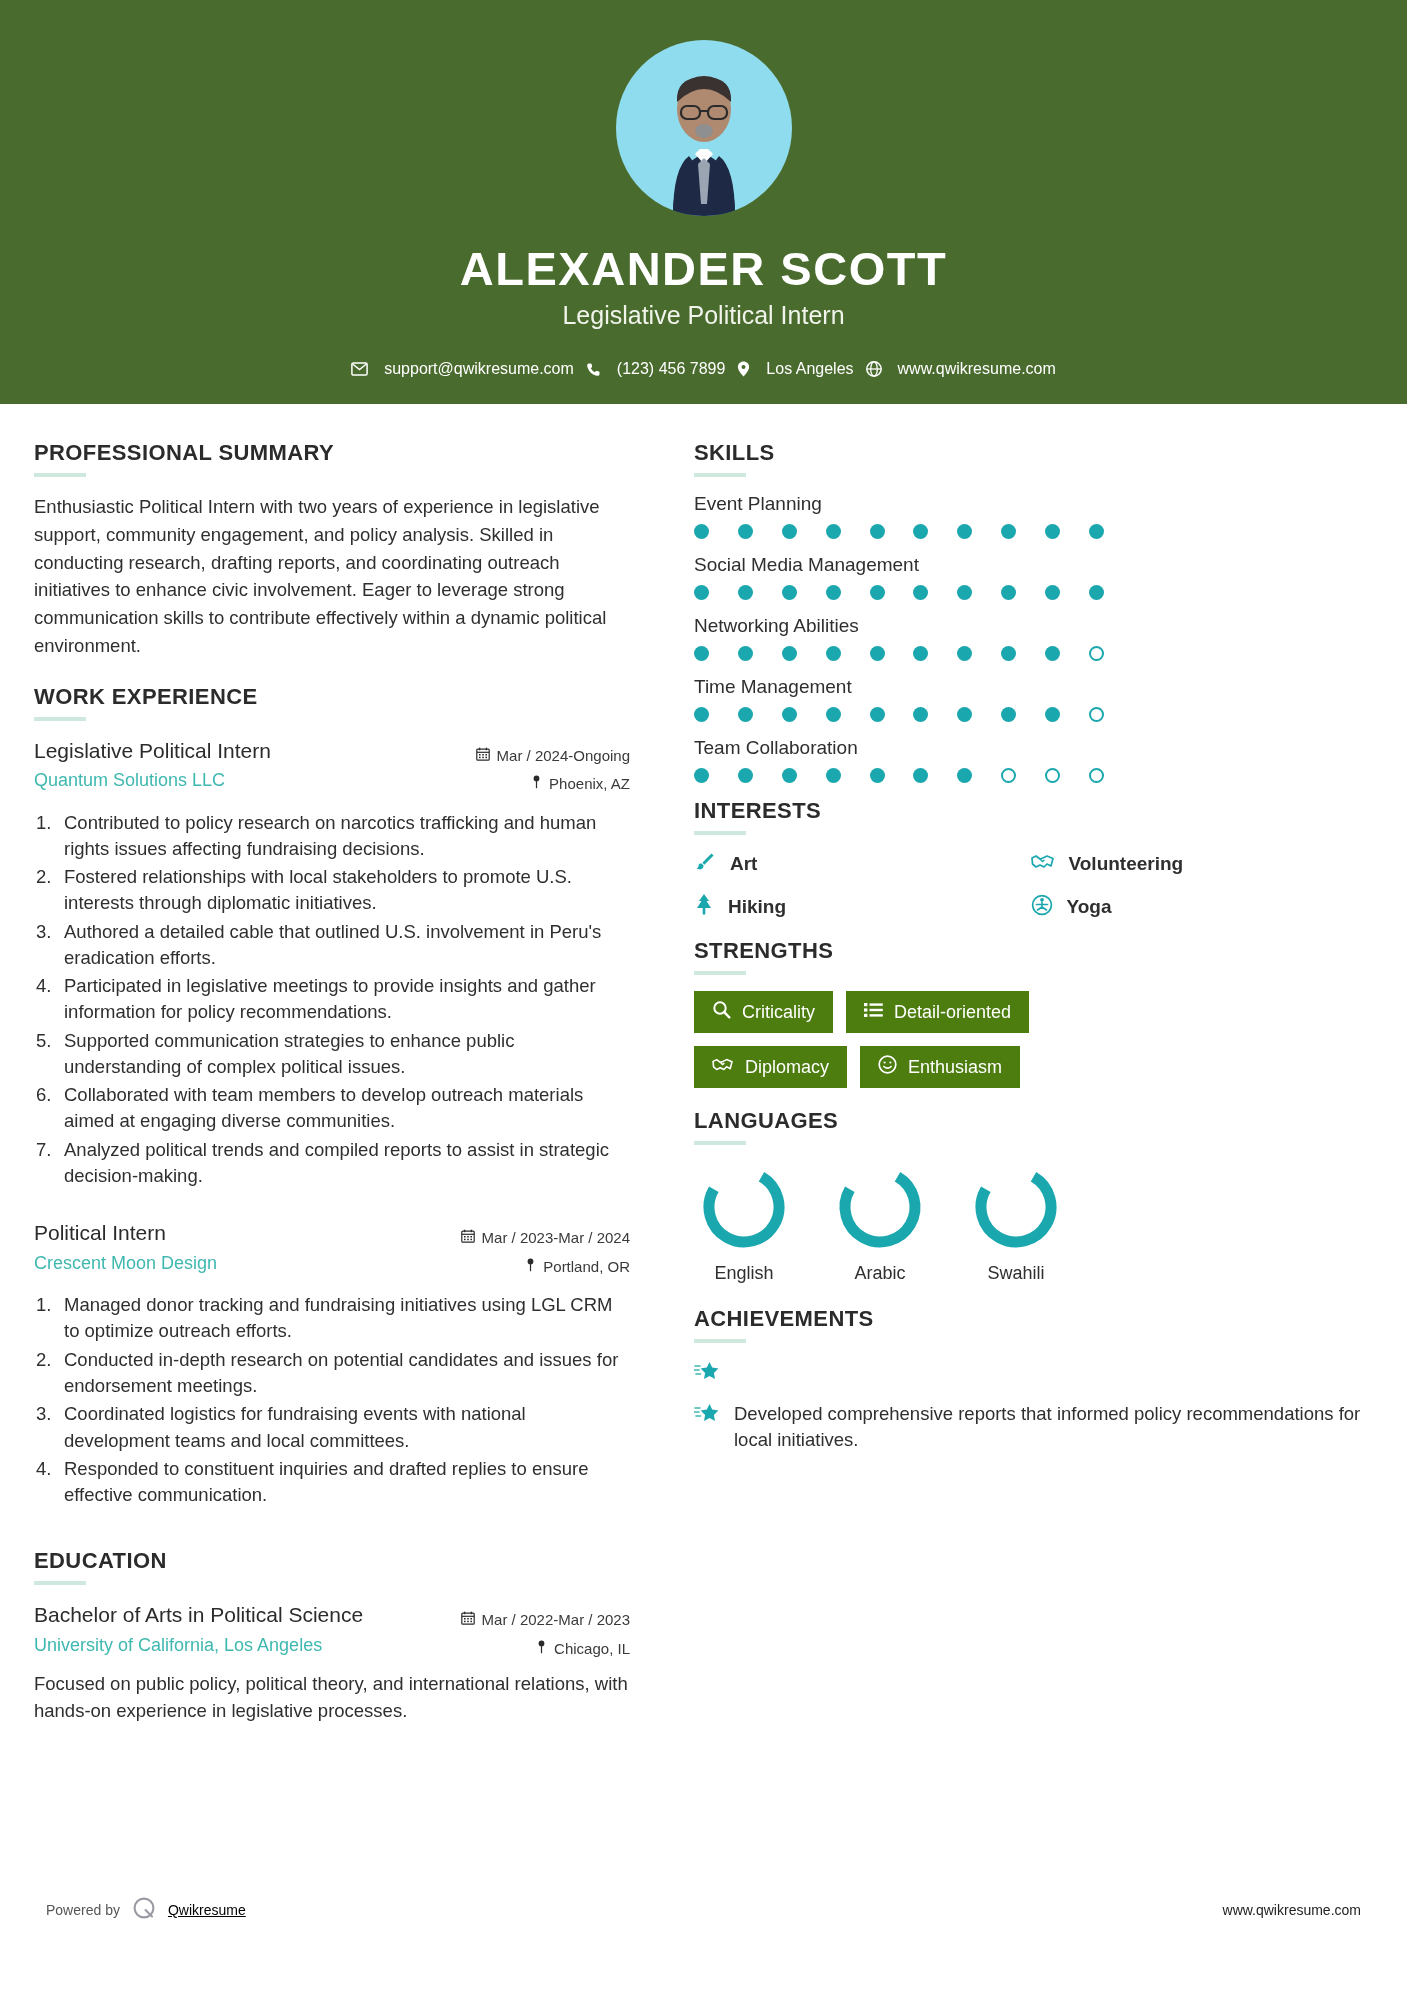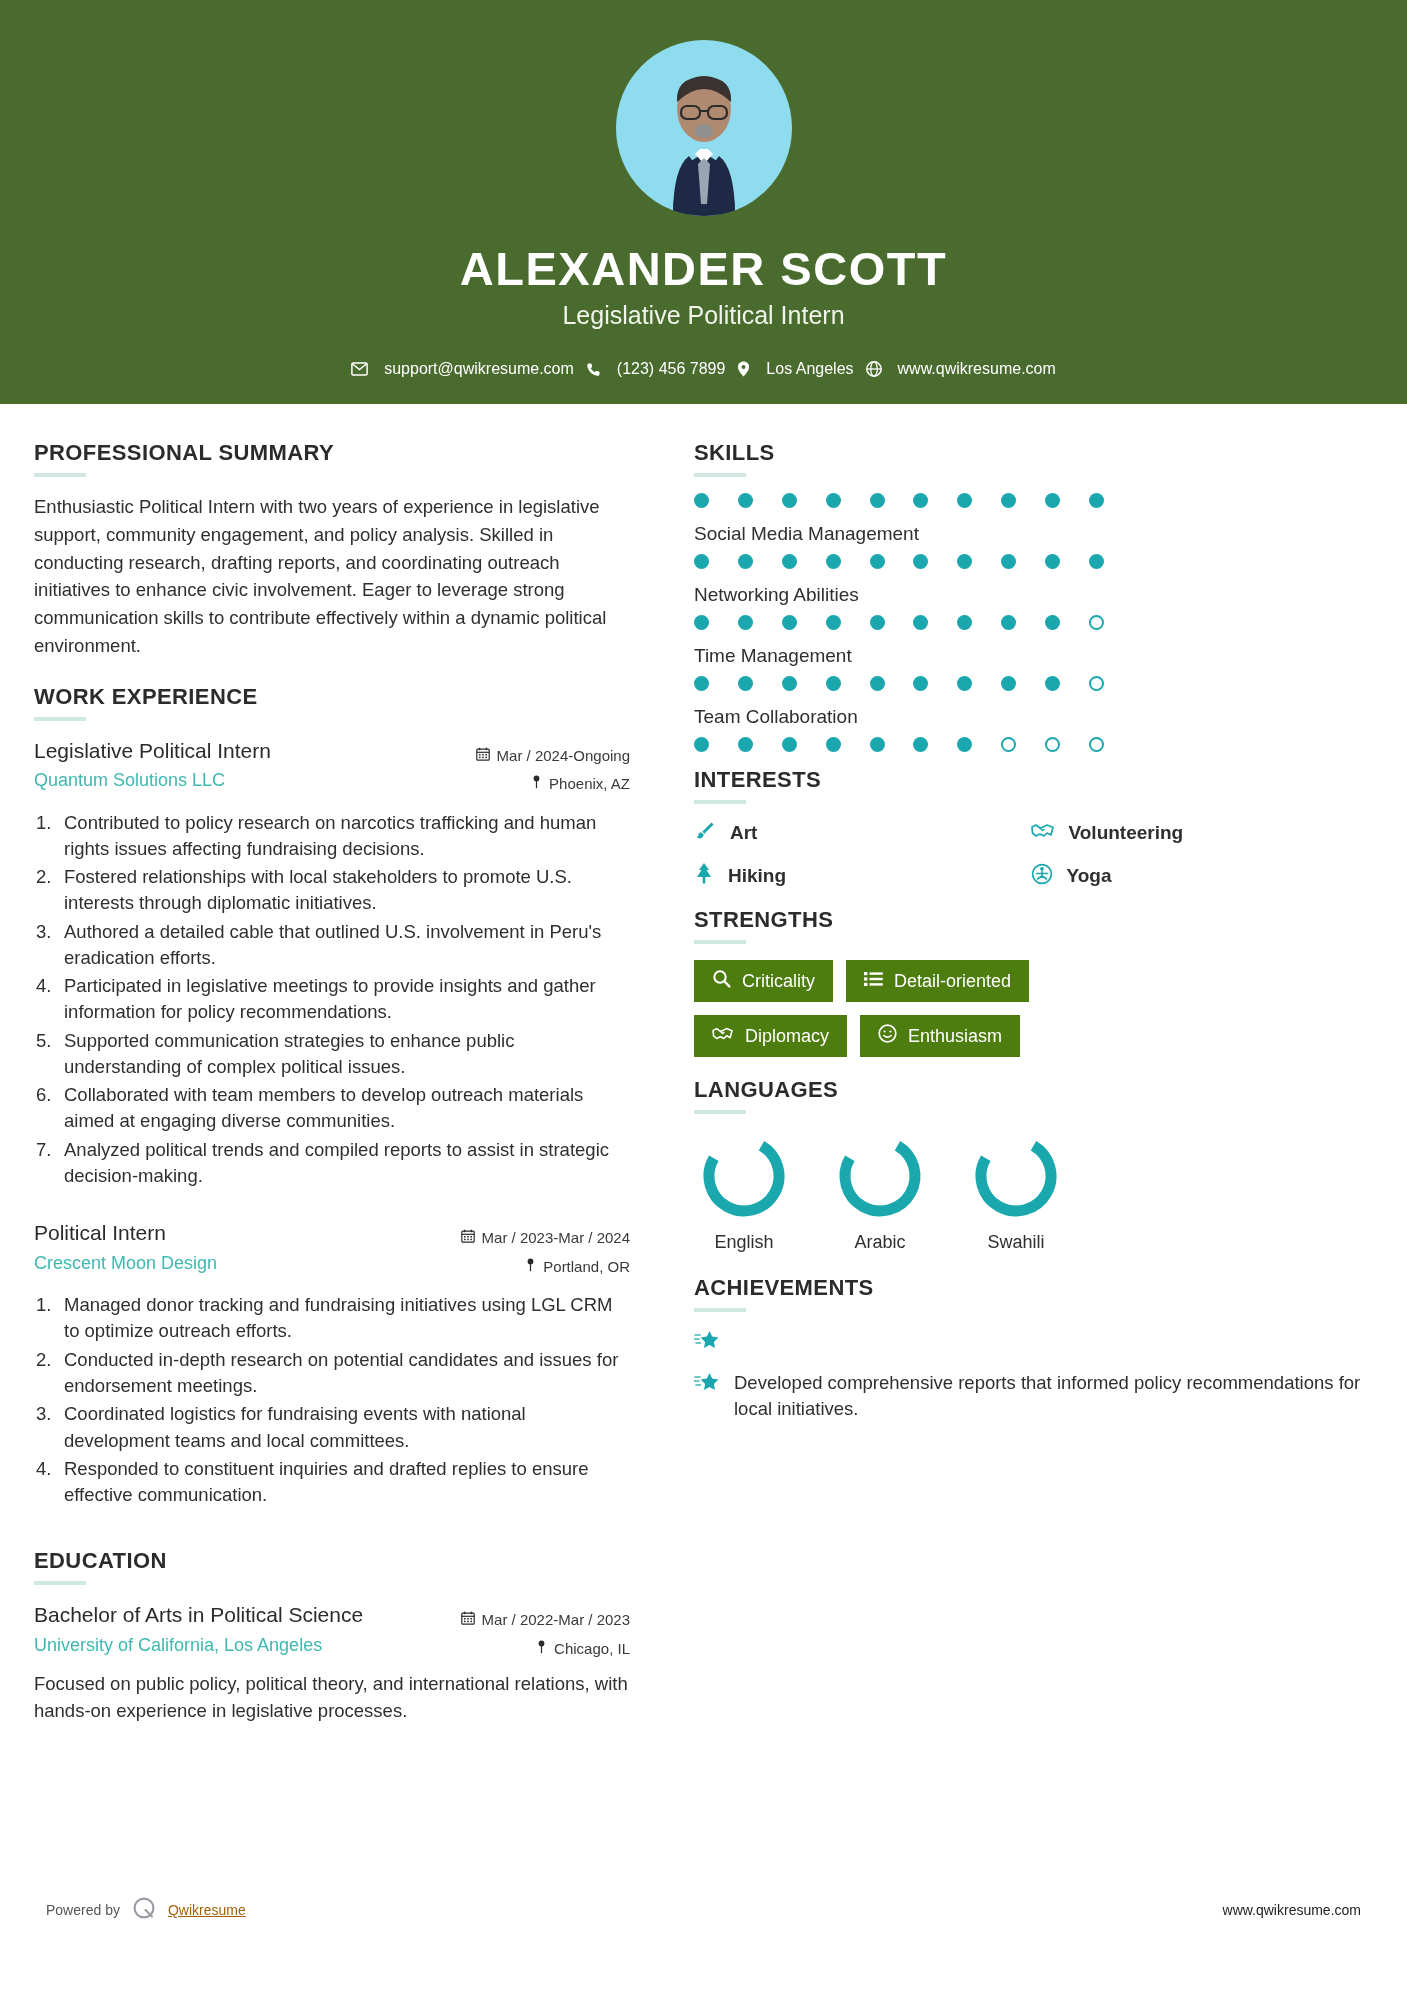--- a/index.html
+++ b/index.html
@@ -169,21 +169,21 @@
     position: absolute;
     left: 0; right: 0;
     top: 1895px;
     display: flex;
     justify-content: space-between;
     align-items: center;
     padding: 0 46px;
   }
   .footer-left { display: flex; align-items: center; gap: 11px; }
   .footer-powered { font-size: 14px; color: #555; }
-  .footer-brand { font-size: 14px; color: #a16207; text-decoration: underline; }
+  .footer-brand { font-size: 14px; color: #000000; text-decoration: underline; }
   .footer-url { font-size: 14px; color: #222; }
 </style>
 </head>
 <body>
 
 <div class="header">
   <div class="avatar-wrap">
     <svg class="avatar-photo" viewBox="0 0 118 150">
       <ellipse cx="59" cy="43" rx="27" ry="33" fill="#b08a70"></ellipse>
       <path d="M32 36 q27 -26 54 0 q2 -24 -27 -26 q-29 2 -27 26z" fill="#3a3230"></path>
@@ -396,20 +396,21 @@
     </div>
   </div>
 
   <div class="col-right">
 
     <div class="section">
       <div class="sec-title">SKILLS</div>
       <div class="sec-rule"></div>
       <div id="skills-list">
           <div class="skill-row">
+            <div class="skill-name">Event Planning</div>
             <div class="dots">
               <span class="dot on"></span>
               <span class="dot on"></span>
               <span class="dot on"></span>
               <span class="dot on"></span>
               <span class="dot on"></span>
               <span class="dot on"></span>
               <span class="dot on"></span>
               <span class="dot on"></span>
               <span class="dot on"></span>

